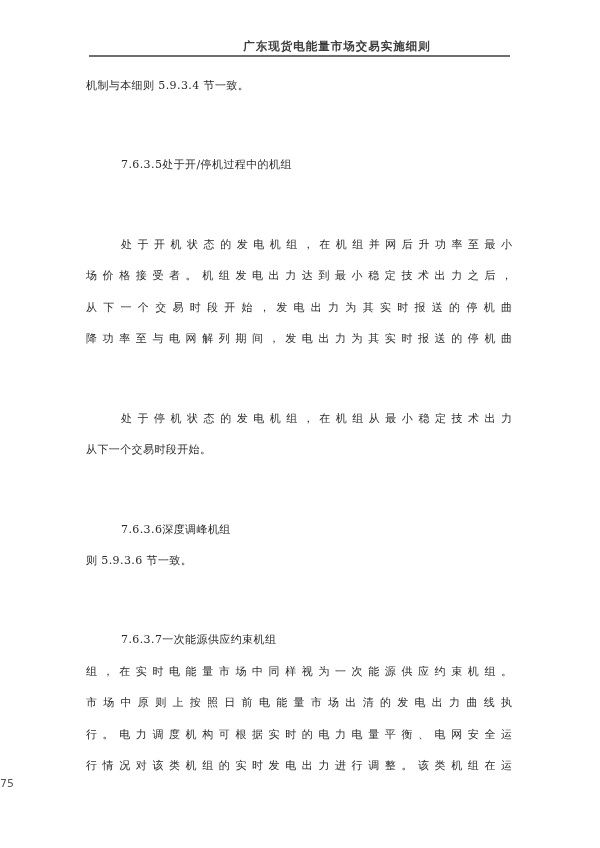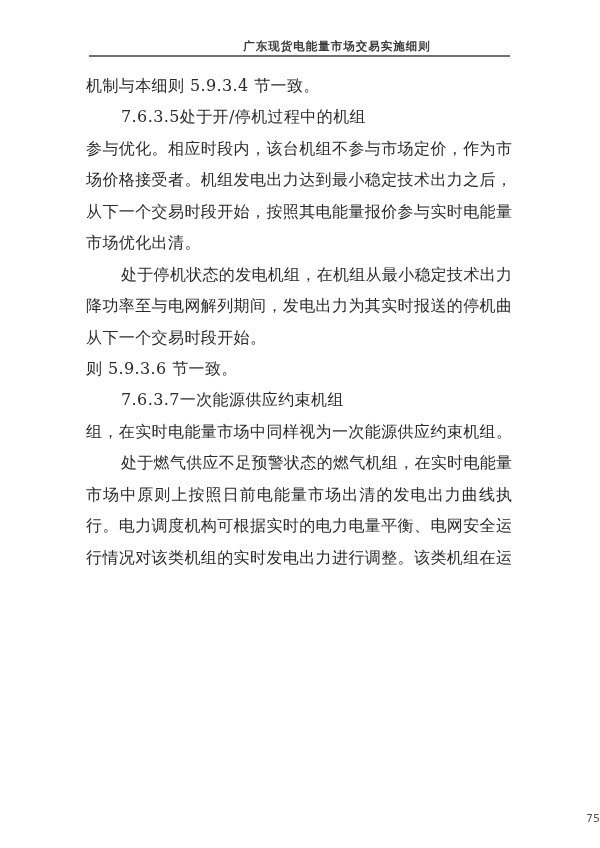--- a/index.html
+++ b/index.html
@@ -34,71 +34,71 @@
     left: 89px;
     width: 421px;
     height: 2px;
     background: #6e6e6e;
   }
   .doc-body {
     position: absolute;
     top: 70px;
     left: 86px;
     width: 426px;
-    font-size: 16px;
+    font-size: 11px;
     color: #2b2b2b;
   }
   .line {
     height: 31.45px;
     line-height: 31.45px;
     letter-spacing: 0.4px;
     white-space: nowrap;
     text-align: left;
   }
   .line.justify {
     white-space: normal;
     letter-spacing: normal;
     text-align: justify;
     text-align-last: justify;
   }
   .line.indent {
     padding-left: 35px;
+    margin-top: 48px;
   }
   .footer {
     position: absolute;
-    top: 812px;
+    top: 777px;
     left: 0;
     width: 100%;
-    text-align: right;
+    text-align: left;
     font-family: "DejaVu Sans", "Liberation Sans", sans-serif;
     font-size: 11px;
     color: #595959;
   }
 </style>
 </head>
 <body>
 
 <div class="page">
   <div class="header-title">广东现货电能量市场交易实施细则</div>
   <div class="header-rule"></div>
 
   <div class="doc-body" id="doc-body">
       <div class="line">机制与本细则 5.9.3.4 节一致。</div>
       <div class="line indent">7.6.3.5处于开/停机过程中的机组</div>
-      <div class="line justify">参与优化。相应时段内，该台机组不参与市场定价，作为市</div>
+      <div class="line indent justify">处于开机状态的发电机组，在机组并网后升功率至最小</div>
       <div class="line justify">场价格接受者。机组发电出力达到最小稳定技术出力之后，</div>
-      <div class="line justify">从下一个交易时段开始，按照其电能量报价参与实时电能量</div>
-      <div class="line">市场优化出清。</div>
+      <div class="line justify">从下一个交易时段开始，发电出力为其实时报送的停机曲</div>
+      <div class="line justify">降功率至与电网解列期间，发电出力为其实时报送的停机曲</div>
       <div class="line indent justify">处于停机状态的发电机组，在机组从最小稳定技术出力</div>
-      <div class="line justify">降功率至与电网解列期间，发电出力为其实时报送的停机曲</div>
       <div class="line">从下一个交易时段开始。</div>
+      <div class="line indent">7.6.3.6深度调峰机组</div>
       <div class="line">则 5.9.3.6 节一致。</div>
       <div class="line indent">7.6.3.7一次能源供应约束机组</div>
       <div class="line justify">组，在实时电能量市场中同样视为一次能源供应约束机组。</div>
-      <div class="line indent justify">处于燃气供应不足预警状态的燃气机组，在实时电能量</div>
       <div class="line justify">市场中原则上按照日前电能量市场出清的发电出力曲线执</div>
       <div class="line justify">行。电力调度机构可根据实时的电力电量平衡、电网安全运</div>
       <div class="line justify">行情况对该类机组的实时发电出力进行调整。该类机组在运</div>
     </div>
 
   <div class="footer">
     <span>75</span>
   </div>
 </div>
 

